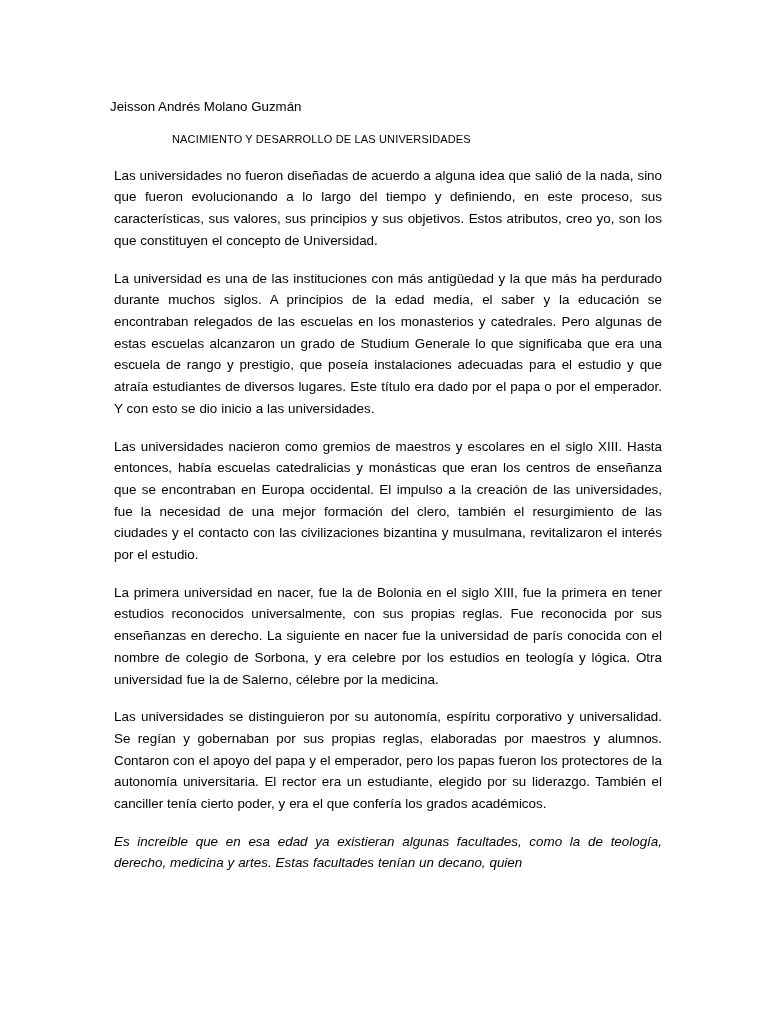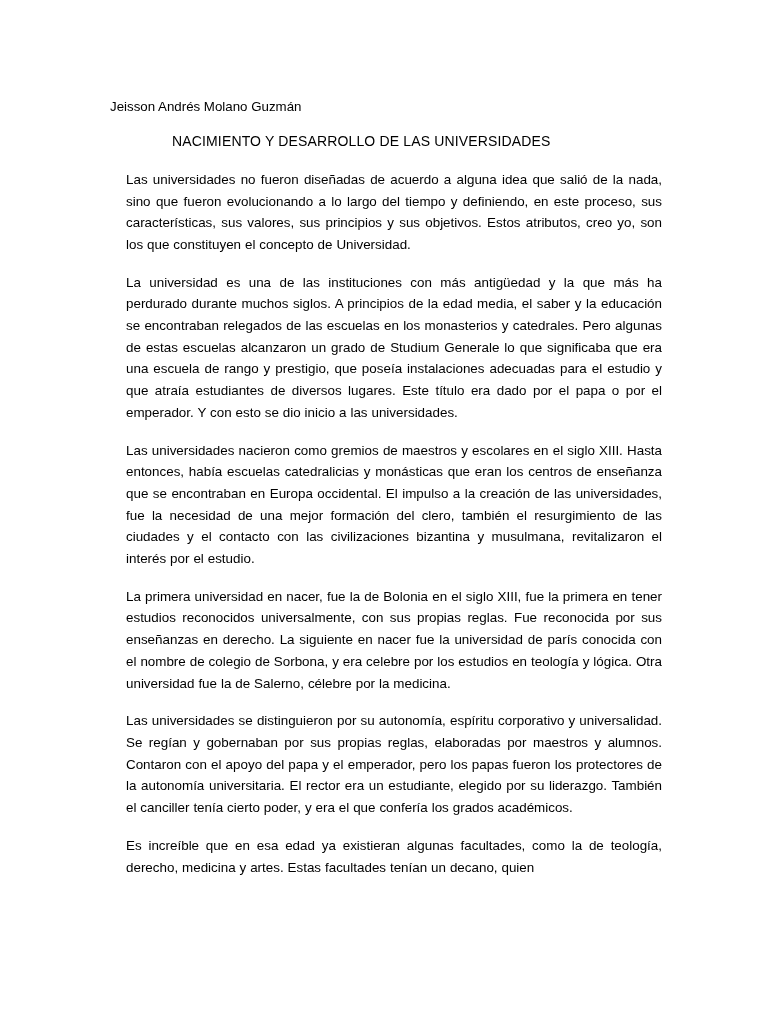--- a/index.html
+++ b/index.html
@@ -27,37 +27,38 @@
     top: 98px;
     width: 552px;
   }
   .author-line {
     font-size: 13.3px;
     line-height: 1.35;
     margin: 0 0 16px 0;
     text-align: left;
   }
   .doc-title {
-    font-size: 14px;
+    font-size: 11px;
     line-height: 1.35;
     margin: 0 0 18px 0;
     padding-left: 62px;
     text-align: left;
     letter-spacing: 0.15px;
   }
   p.para {
     font-size: 13.4px;
     line-height: 1.62;
-    margin: 0 0 16px 16px;
+    margin: 0 0 16px 4px;
     text-align: justify;
     text-justify: inter-word;
     word-spacing: 0.2px;
   }
   p.para:last-child {
     margin-bottom: 0;
+    font-style: italic;
   }
 </style>
 </head>
 <body>
 
 <div class="page">
   <div class="doc-body">
     <div class="author-line">Jeisson Andrés Molano Guzmán</div>
     <div class="doc-title">NACIMIENTO Y DESARROLLO DE LAS UNIVERSIDADES</div>
     <p class="para">Las universidades no fueron diseñadas de acuerdo a alguna idea que salió de la nada, sino que fueron evolucionando a lo largo del tiempo y definiendo, en este proceso, sus características, sus valores, sus principios y sus objetivos. Estos atributos, creo yo, son los que constituyen el concepto de Universidad.</p>

